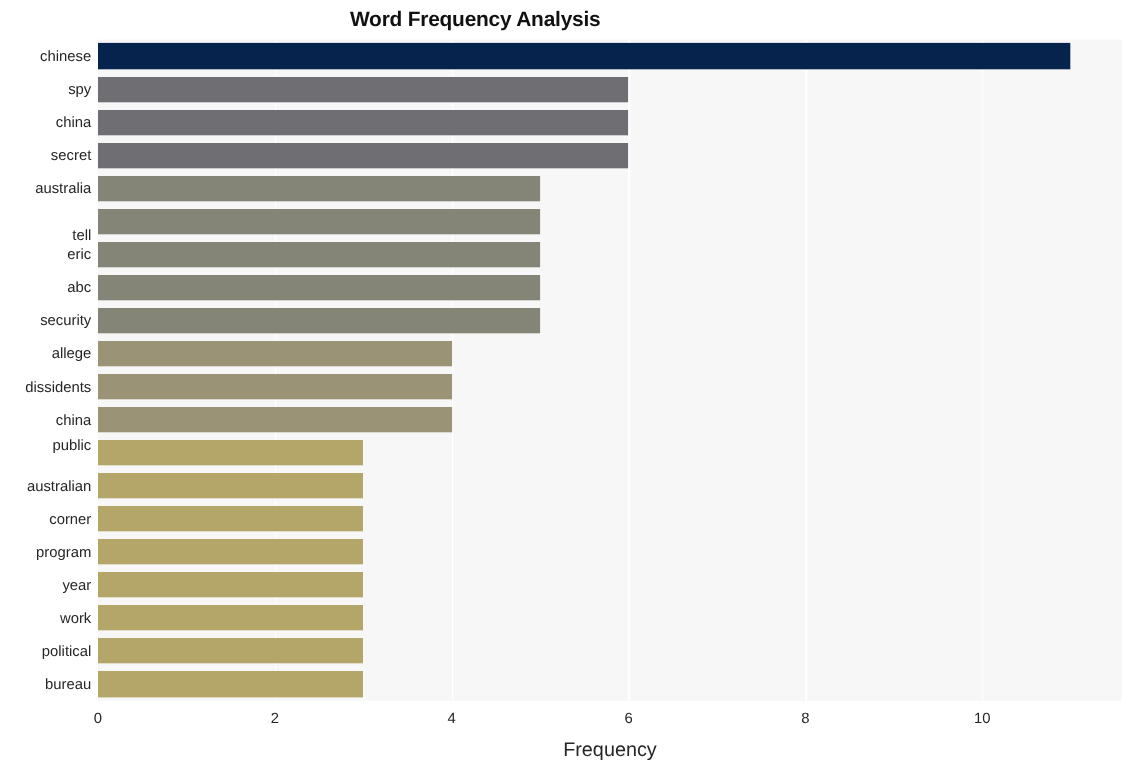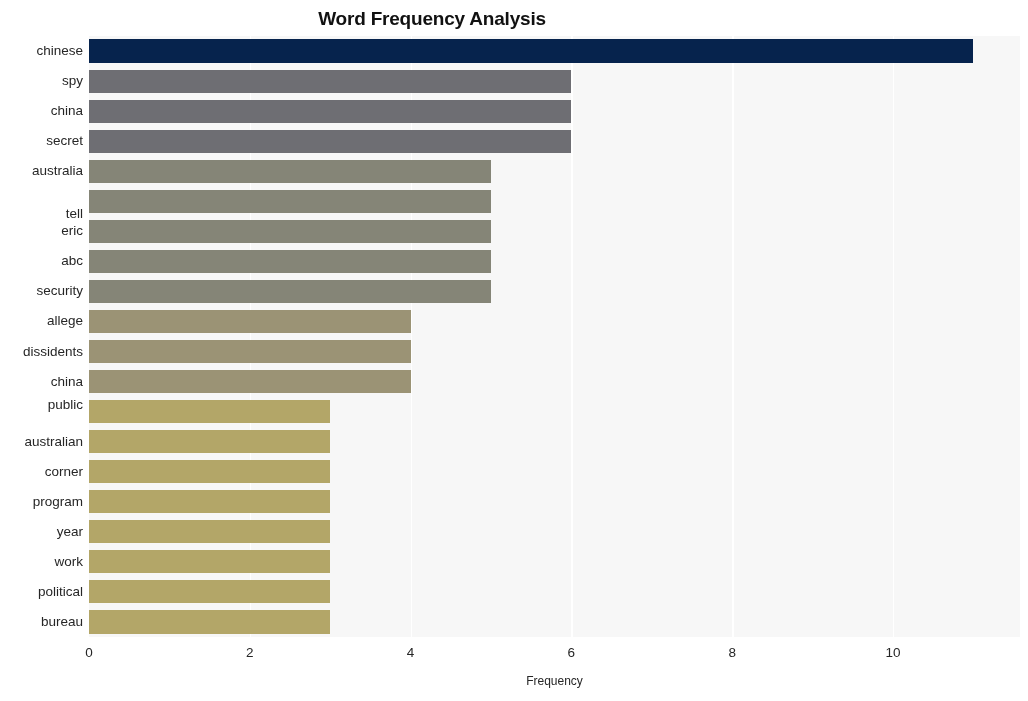--- a/index.html
+++ b/index.html
@@ -105,21 +105,21 @@
     line-height: 16px;
     white-space: nowrap;
   }
 
   #xaxis-title {
     position: absolute;
     left: 89px;
     top: 673px;
     width: 931px;
     text-align: center;
-    font-size: 12px;
+    font-size: 18px;
     color: #262626;
     line-height: 16px;
   }
 </style>
 </head>
 <body>
 
 <div id="figure">
 
   <div id="chart-title">Word Frequency Analysis</div>

